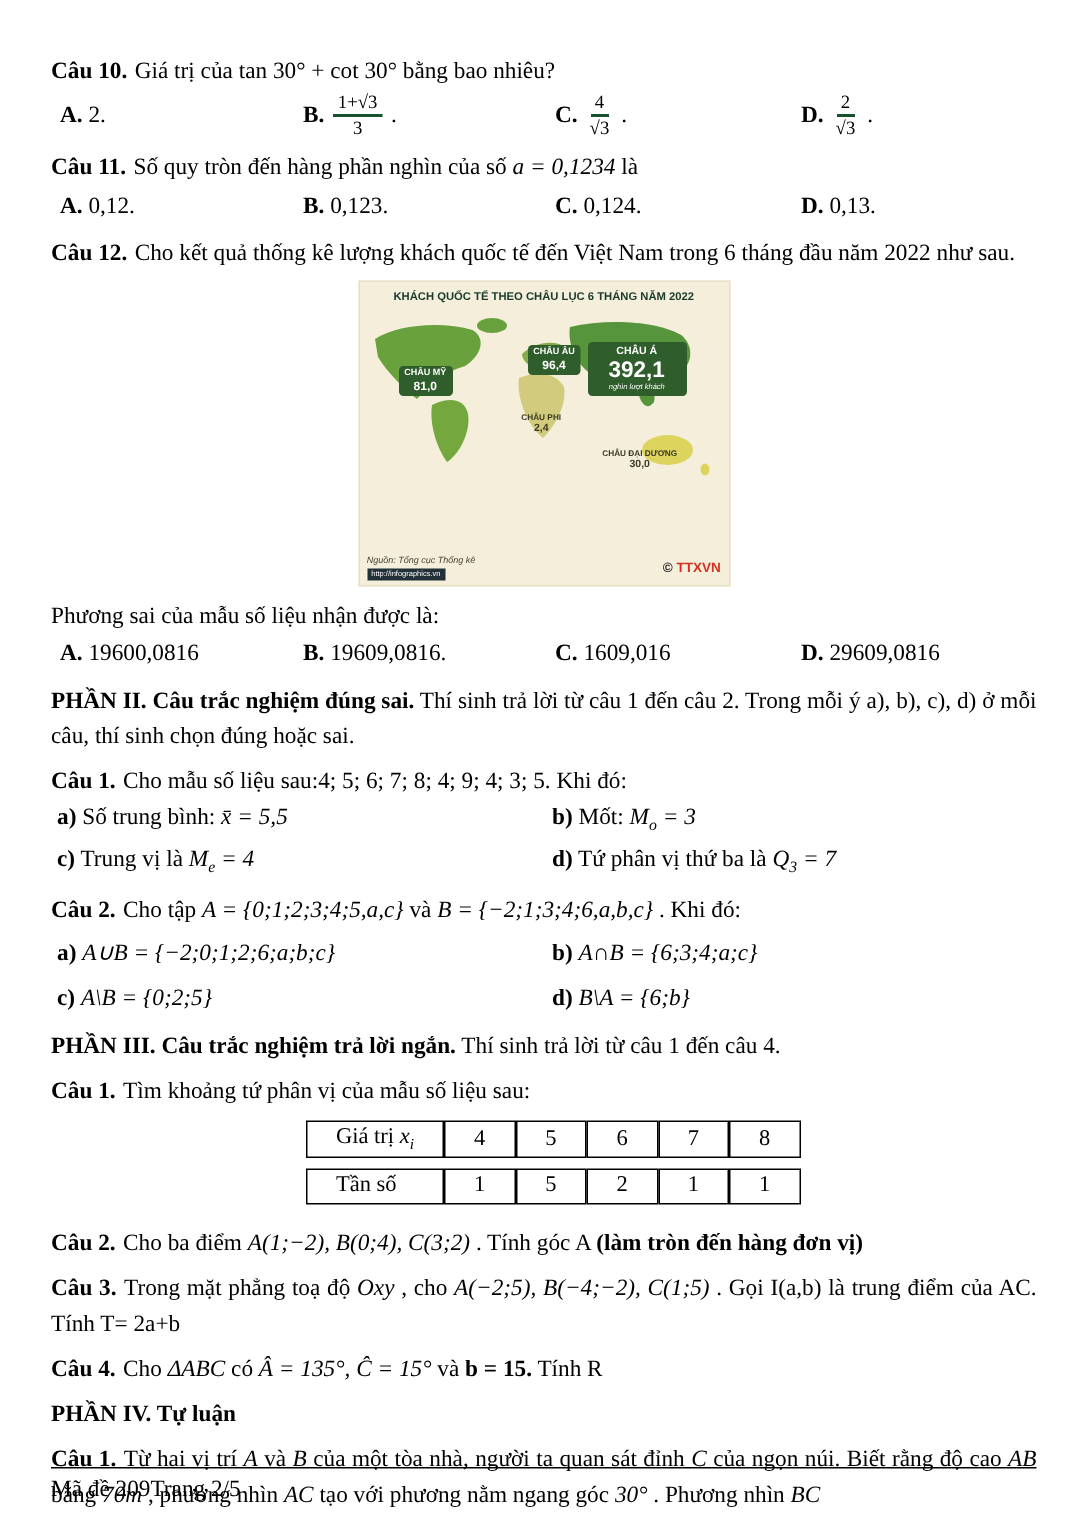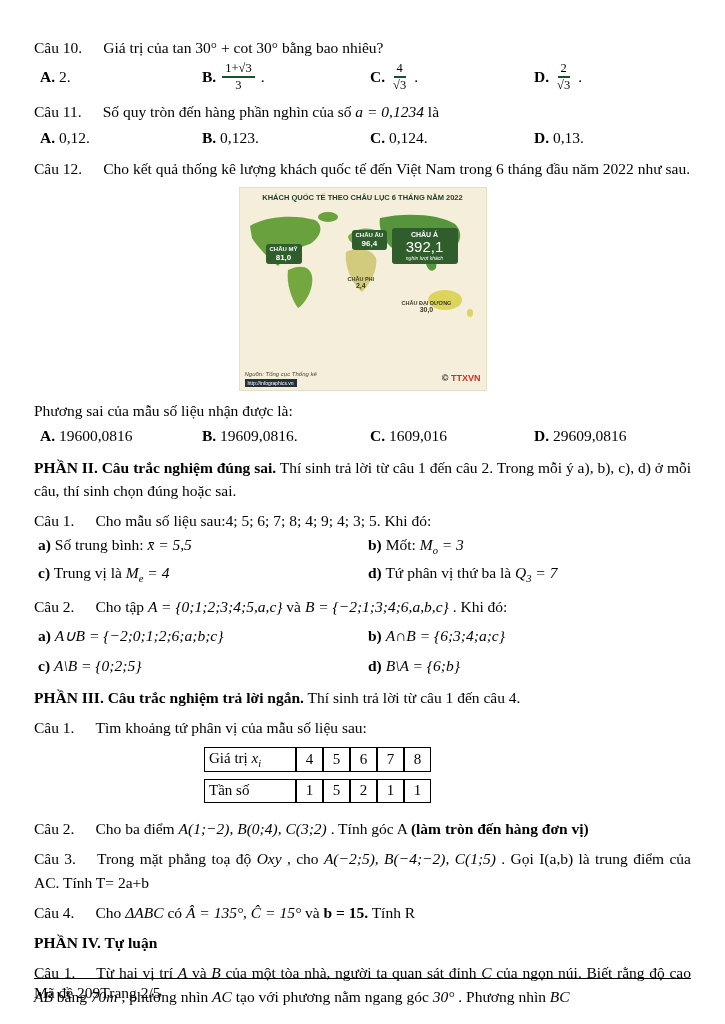--- a/index.html
+++ b/index.html
@@ -4,46 +4,46 @@
 <style>
   * { margin:0; padding:0; box-sizing:border-box; }
   html,body { width:725px; height:1024px; }
   body { font-family:"Liberation Serif", serif; font-size:15.5px; color:#000; background:#fff; }
   .page { width:725px; height:1024px; padding:36px 34px 0 34px; position:relative; overflow:hidden; background:#fff; }
   .line { line-height:1.5; }
   .just { text-align:justify; }
   .q { margin-bottom:7px; }
   .b { font-weight:bold; }
   .m { font-style:italic; }
-  .ql { font-weight:normal; margin-right:21px; }
+  .ql { font-weight:bold; margin-right:5px; }
   .msub { font-style:italic; font-size:68%; vertical-align:sub; }
   .opts4 { display:grid; grid-template-columns:162px 168px 164px 1fr; padding-left:6px; margin:2px 0 2px; align-items:center; }
   .opts2 { display:grid; grid-template-columns:330px 1fr; padding-left:4px; margin:1px 0 1px; }
   .opt { line-height:1.6; }
   .optflex { display:flex; align-items:center; gap:4px; }
   .frac { display:inline-flex; flex-direction:column; align-items:center; font-size:12.5px; line-height:1.2; margin:0 2px; vertical-align:middle; }
   .frac .num { border-bottom:2px solid #14532d; padding:0 3px; }
   .frac .den { padding:0 2px; }
   
   .freq-table { border-collapse:separate; border-spacing:0 7px; margin:0 0 0 170px; font-size:15px; }
-  .freq-table td { border:1px solid #000; text-align:center; padding:0 4px; min-width:27px; line-height:1.45; }
+  .freq-table td { border:1px solid #000; text-align:center; padding:0 19px; min-width:27px; line-height:1.45; }
   .freq-table td.lbl { text-align:left; width:92px; }
   
   .infographic { width:248px; height:204px; background:#f4eeda; position:relative; margin:6px auto 8px; font-family:"Liberation Sans", sans-serif; border:1px solid #e6dfc6; }
   .ig-title { position:absolute; top:5px; left:4px; right:4px; text-align:center; font-size:7.5px; font-weight:bold; color:#173a2b; }
   .ig-map { position:absolute; top:20px; left:0; }
   .ig-box { position:absolute; background:#2f5d2b; color:#fff; border-radius:3px; text-align:center; padding:2px 4px; }
   .ig-name { font-size:6px; font-weight:bold; line-height:1.2; }
   .ig-val { font-size:8px; font-weight:bold; line-height:1.2; }
   .ig-plain { position:absolute; text-align:center; color:#3a3a22; }
   .ig-plain .ig-name { font-size:5.5px; }
   .ig-plain .ig-val { font-size:7px; }
   .ig-asia { left:152px; top:40px; width:66px; padding:3px 4px; }
   .ig-asia .ig-name { font-size:7px; }
-  .ig-bigval { font-size:15px; font-weight:normal; line-height:1.1; }
+  .ig-bigval { font-size:15px; font-weight:bold; line-height:1.1; }
   .ig-unit { font-size:5px; font-style:italic; line-height:1.2; }
   .ig-source { position:absolute; left:5px; bottom:13px; font-size:6px; font-style:italic; color:#44412f; }
   .ig-url { position:absolute; left:5px; bottom:3px; background:#223038; color:#fff; font-size:5px; padding:1px 3px; }
   .ig-credit { position:absolute; right:5px; bottom:7px; font-size:9px; font-weight:bold; color:#222; }
   .ig-credit .red { color:#d3301f; }
   
   .footer { position:absolute; left:34px; right:34px; bottom:22px; border-top:1px solid #000; display:flex; padding-top:5px; }
 </style>
 </head>
 <body>

